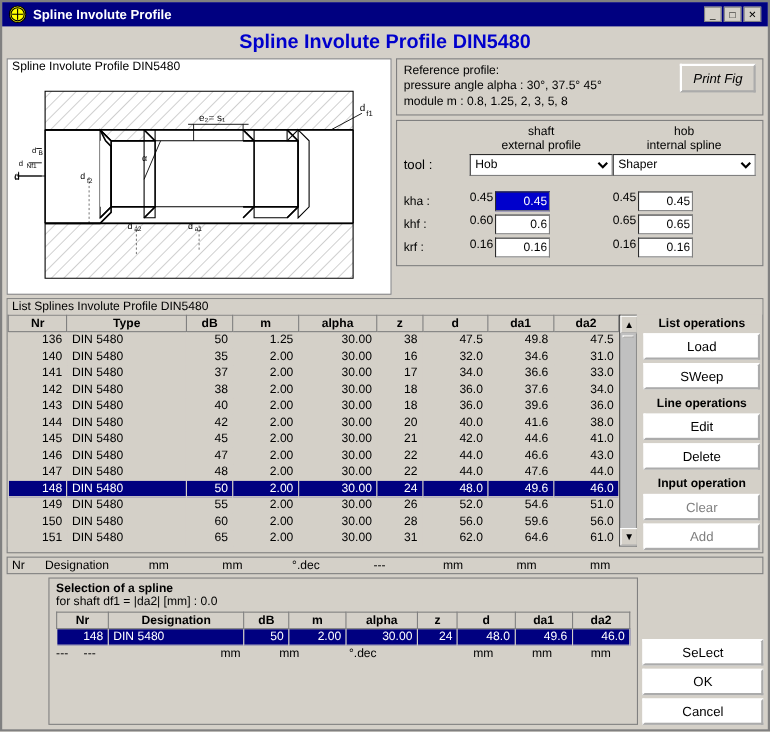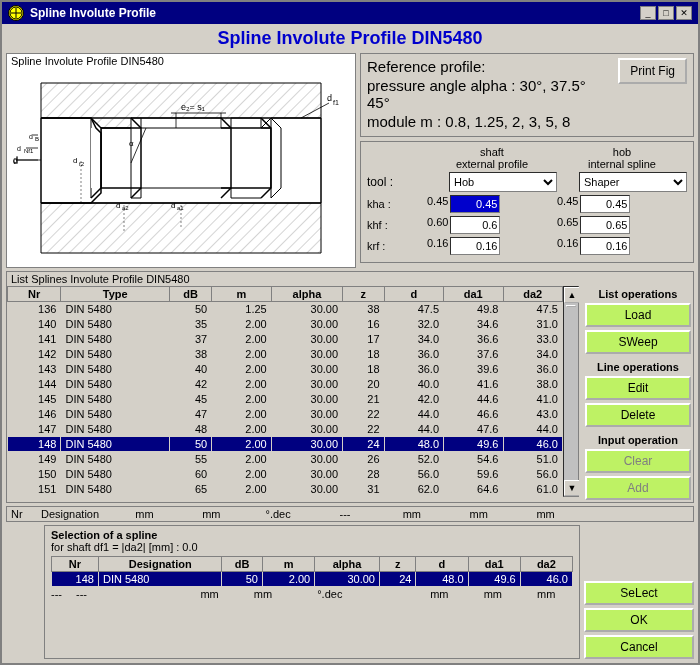--- a/index.html
+++ b/index.html
@@ -105,31 +105,32 @@
     }
     .reference-box {
       border: 1px solid #808080;
       background: #d4d0c8;
       padding: 4px 6px;
       display: flex;
       gap: 6px;
     }
     .reference-info {
       flex: 1;
-      font-size: 15px;
+      font-size: 11px;
     }
     .reference-info p { margin-bottom: 2px; }
     .print-btn {
       padding: 4px 10px;
       background: #d4d0c8;
       border: 2px outset #ffffff;
       font-size: 12px;
       cursor: pointer;
       white-space: nowrap;
       height: fit-content;
+      font-style: italic;
     }
     .tool-box {
       border: 1px solid #808080;
       background: #d4d0c8;
       padding: 4px 6px;
     }
     .tool-header {
       display: grid;
       grid-template-columns: 60px 1fr 1fr;
       font-size: 11px;
@@ -141,22 +142,21 @@
       display: grid;
       grid-template-columns: 60px 1fr 1fr;
       align-items: center;
       margin-bottom: 3px;
       font-size: 11px;
     }
     .tool-select-row {
       display: grid;
       grid-template-columns: 60px 1fr 1fr;
       align-items: center;
-      margin-bottom: 3px;
-      gap: 22px;
+      margin-bottom: 14px;
     }
     .tool-select-group {
       display: flex;
       gap: 2px;
     }
     select.win-select {
       background: white;
       border: 1px inset #808080;
       font-size: 11px;
       height: 20px;
@@ -238,21 +238,21 @@
       width: 110px;
       flex-shrink: 0;
     }
     .section-label {
       font-size: 11px;
       font-weight: bold;
       text-align: center;
     }
     .win-btn {
       padding: 3px 8px;
-      background: #bef264;
+      background: #ffffff;
       border: 2px outset #ffffff;
       font-size: 12px;
       cursor: pointer;
       text-align: center;
     }
     .win-btn:disabled, .win-btn.disabled {
       color: #808080;
     }
     
     .bottom-area {

